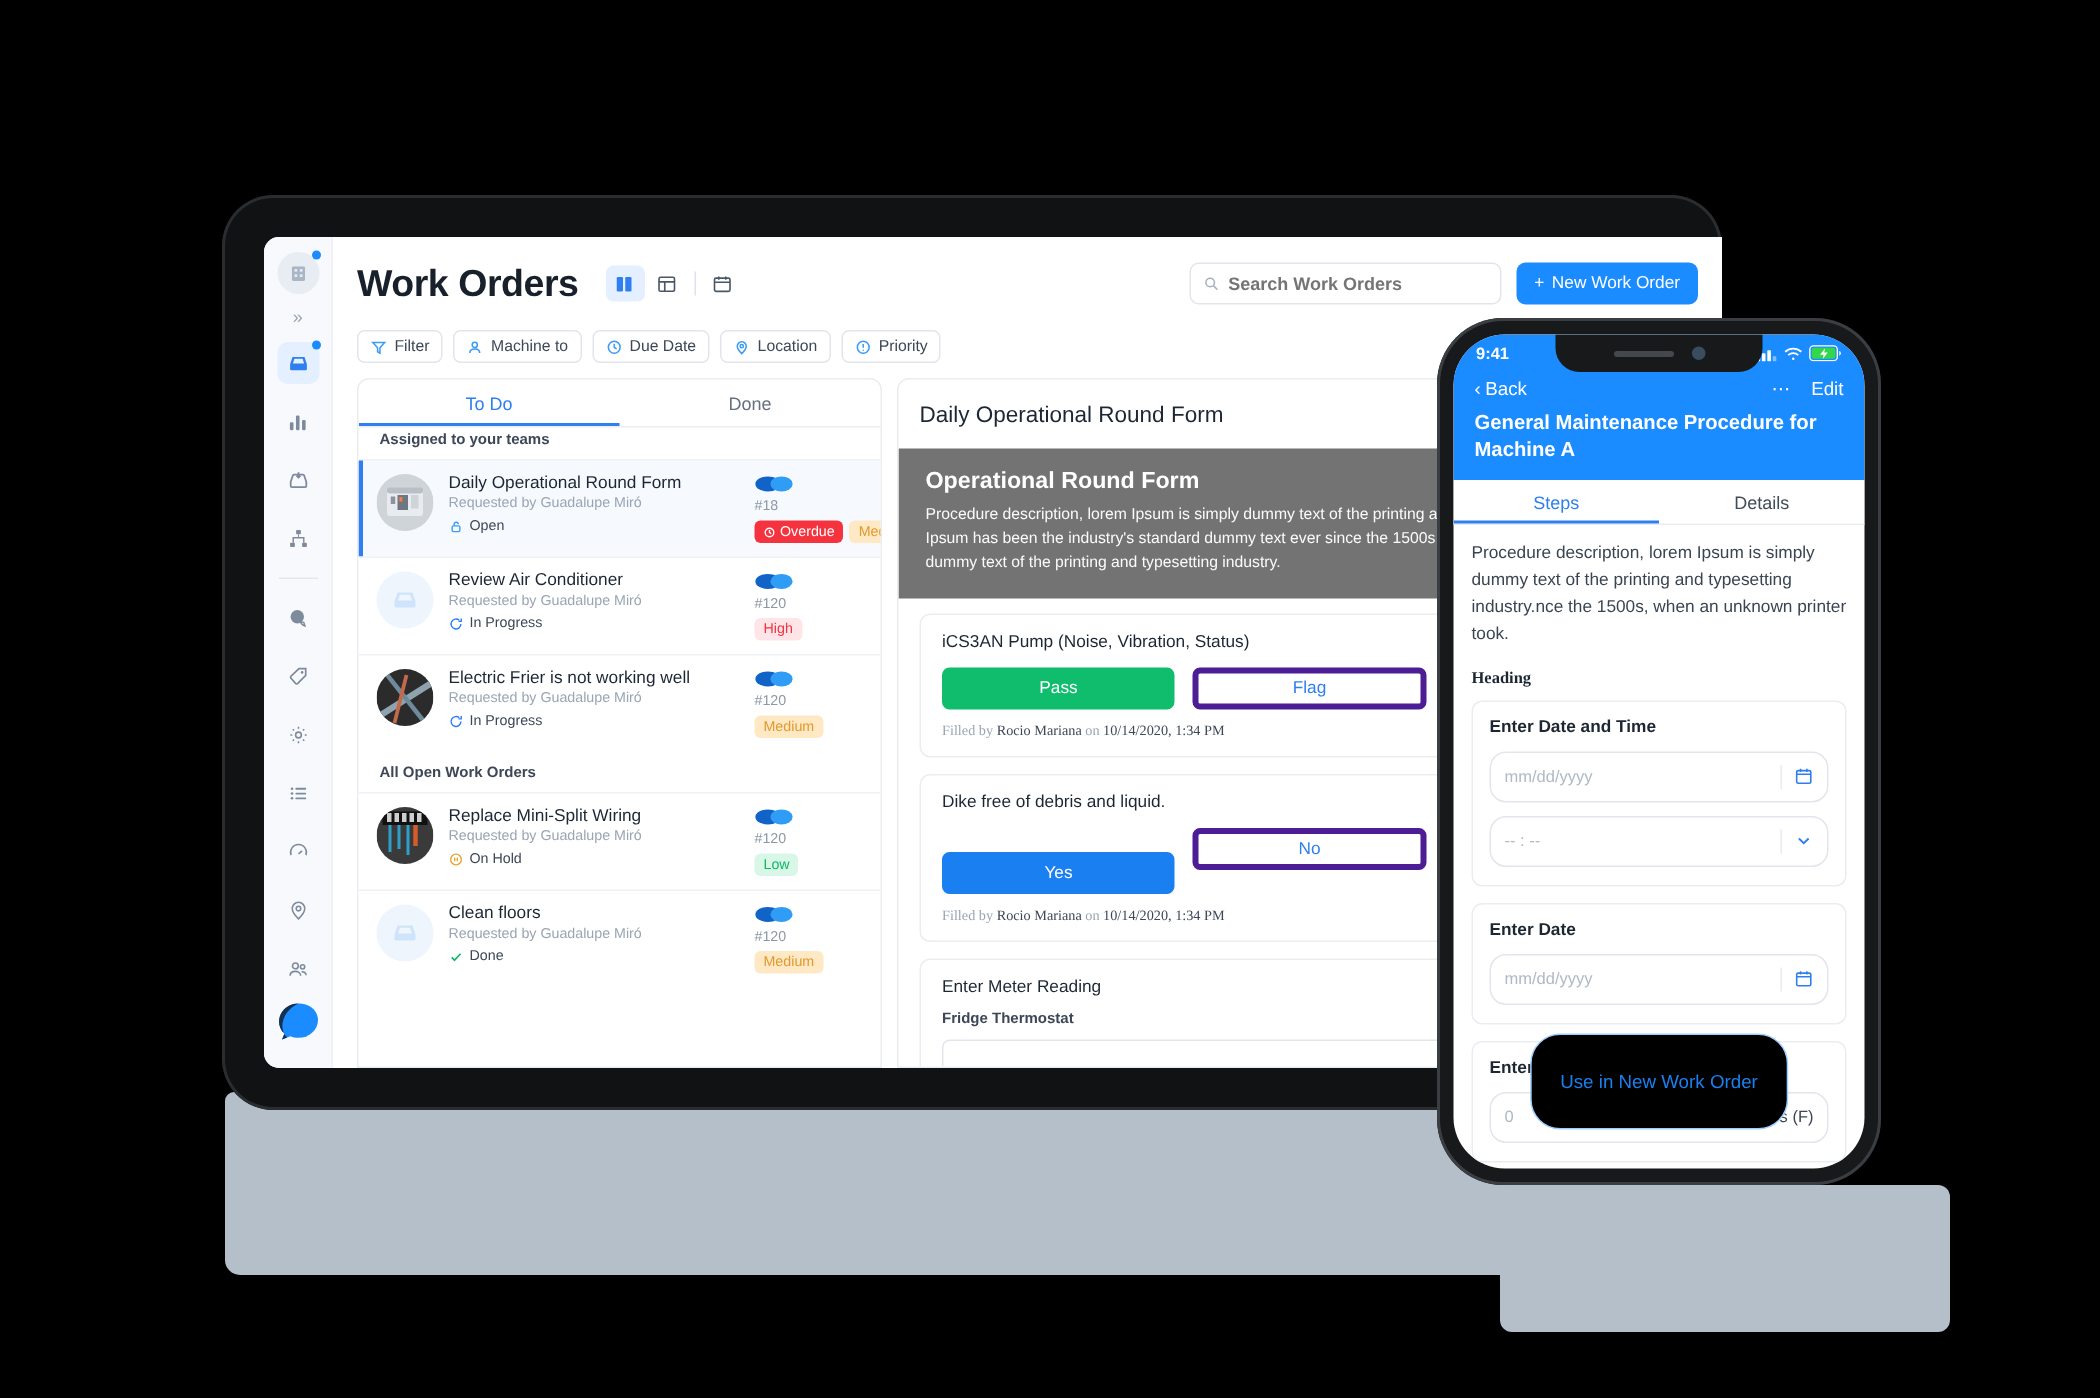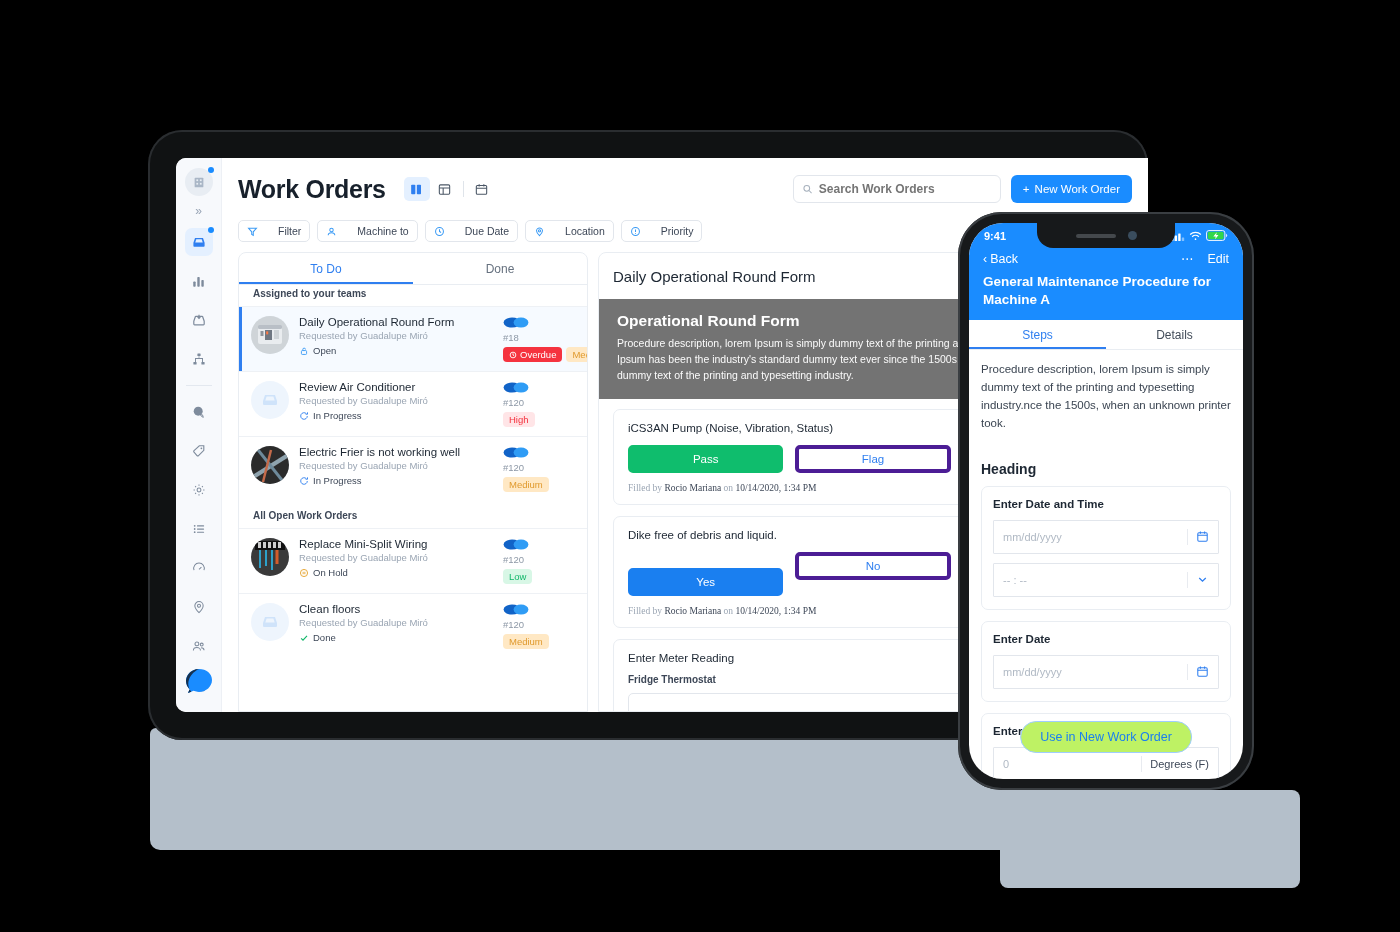--- a/index.html
+++ b/index.html
@@ -47,21 +47,21 @@
   .search{ width:208px; height:28px; border:1px solid #e2e6ec; border-radius:6px;
     display:flex; align-items:center; gap:6px; padding:0 8px; }
   .search input{ border:none; outline:none; font-size:12px; color:#9aa5b3; width:100%;
     font-family:inherit; background:transparent;font-weight:bold;}
   .newbtn{ height:28px; background:#1a8cff; color:#fff; border:none; border-radius:6px;
     font-size:11.5px; padding:0 12px; display:flex; align-items:center; gap:5px;
     font-family:inherit; margin-right:16px; cursor:pointer;}
 
   .filters{ display:flex; gap:7px; padding:0 16px 10px; }
   .fpill{ height:22px; border:1px solid #e2e6ec; border-radius:5px; display:flex;
-    align-items:center; gap:20px; padding:0 8px; font-size:10.5px; color:#3d4757; background:#fff;
+    align-items:center; gap:5px; padding:0 8px; font-size:10.5px; color:#3d4757; background:#fff;
     cursor:pointer; }
   .fpill svg{ flex:0 0 auto; }
 
   .content{ flex:1; display:flex; gap:10px; padding:0 0 0 16px; min-height:0; }
 
   
   .listcard{ width:350px; flex:0 0 350px; background:#fff; border:1px solid #e9edf2;
     border-radius:8px 8px 0 0; overflow:hidden; display:flex; flex-direction:column;}
   .tabs{ display:flex; border-bottom:1px solid #e9edf2; }
   .tab{ flex:1; text-align:center; font-size:12px; padding:9px 0 8px; color:#66717f; cursor:pointer;}
@@ -129,32 +129,32 @@
   .ph-nav{ background:#1a8cff; color:#fff; padding:3px 14px 11px; }
   .ph-nav-row{ display:flex; align-items:center; justify-content:space-between; font-size:12.5px; }
   .ph-back{ display:flex; align-items:center; gap:3px; cursor:pointer;}
   .ph-nav-r{ display:flex; align-items:center; gap:13px;}
   .ph-title{ font-size:13.5px; font-weight:bold; line-height:1.35; margin-top:7px; }
   .ph-tabs{ display:flex; background:#fff; border-bottom:1px solid #e9edf2;}
   .ph-tab{ flex:1; text-align:center; font-size:12px; padding:8px 0 7px; color:#424c59; cursor:pointer;}
   .ph-tab.active{ color:#2f7ff0; box-shadow:inset 0 -2px 0 #2f7ff0; }
   .ph-body{ padding:11px 12px; }
   .ph-desc{ font-size:11.5px; color:#3b4insets; color:#3b4552; line-height:1.55; }
-  .ph-heading{ font-size:14px; font-weight:bold; color:#1d2733; margin:28px 0 9px;}
+  .ph-heading{ font-size:11px; font-weight:bold; color:#1d2733; margin:13px 0 9px;font-family:Liberation Serif, serif;}
   .ph-card{ border:1px solid #e9edf2; border-radius:7px; padding:11px 11px 12px; margin-bottom:11px;}
   .ph-card-t{ font-size:11.5px; font-weight:bold; color:#1d2733; margin-bottom:10px;}
-  .ph-field{ height:28px; border:1px solid #e2e6ec; border-radius:1px; display:flex;
+  .ph-field{ height:28px; border:1px solid #e2e6ec; border-radius:11px; display:flex;
     align-items:center; padding:16px 9px; font-size:11px; color:#b0b9c4; margin-bottom:9px;justify-content:space-between;}
   .ph-field:last-child{ margin-bottom:0; }
   .ph-field .sp{ flex:1; }
   .ph-field .divd{ width:1px; height:16px; background:#e8ebf0; margin-right:8px; }
   .ph-unit{ font-size:11px; color:#3d4757; }
   .ph-cta{ position:absolute; left:50%; transform:translateX(-50%); bottom:26px;
-    border:1px solid #9fcdff; background:#bef264; color:#1a7ff0; font-size:12.5px;
-    border-radius:20px; padding:8px 19px; white-space:nowrap; font-family:inherit; cursor:pointer;}
+    border:1px solid #9fcdff; background:#000000; color:#1a7ff0; font-size:12.5px;
+    border-radius:20px; padding:24px 19px; white-space:nowrap; font-family:inherit; cursor:pointer;}
 </style>
 </head>
 <body>
 
 <div id="stage">
 
   <div class="shadow-tablet"></div>
   <div class="shadow-phone"></div>
 
   <div class="tablet">

